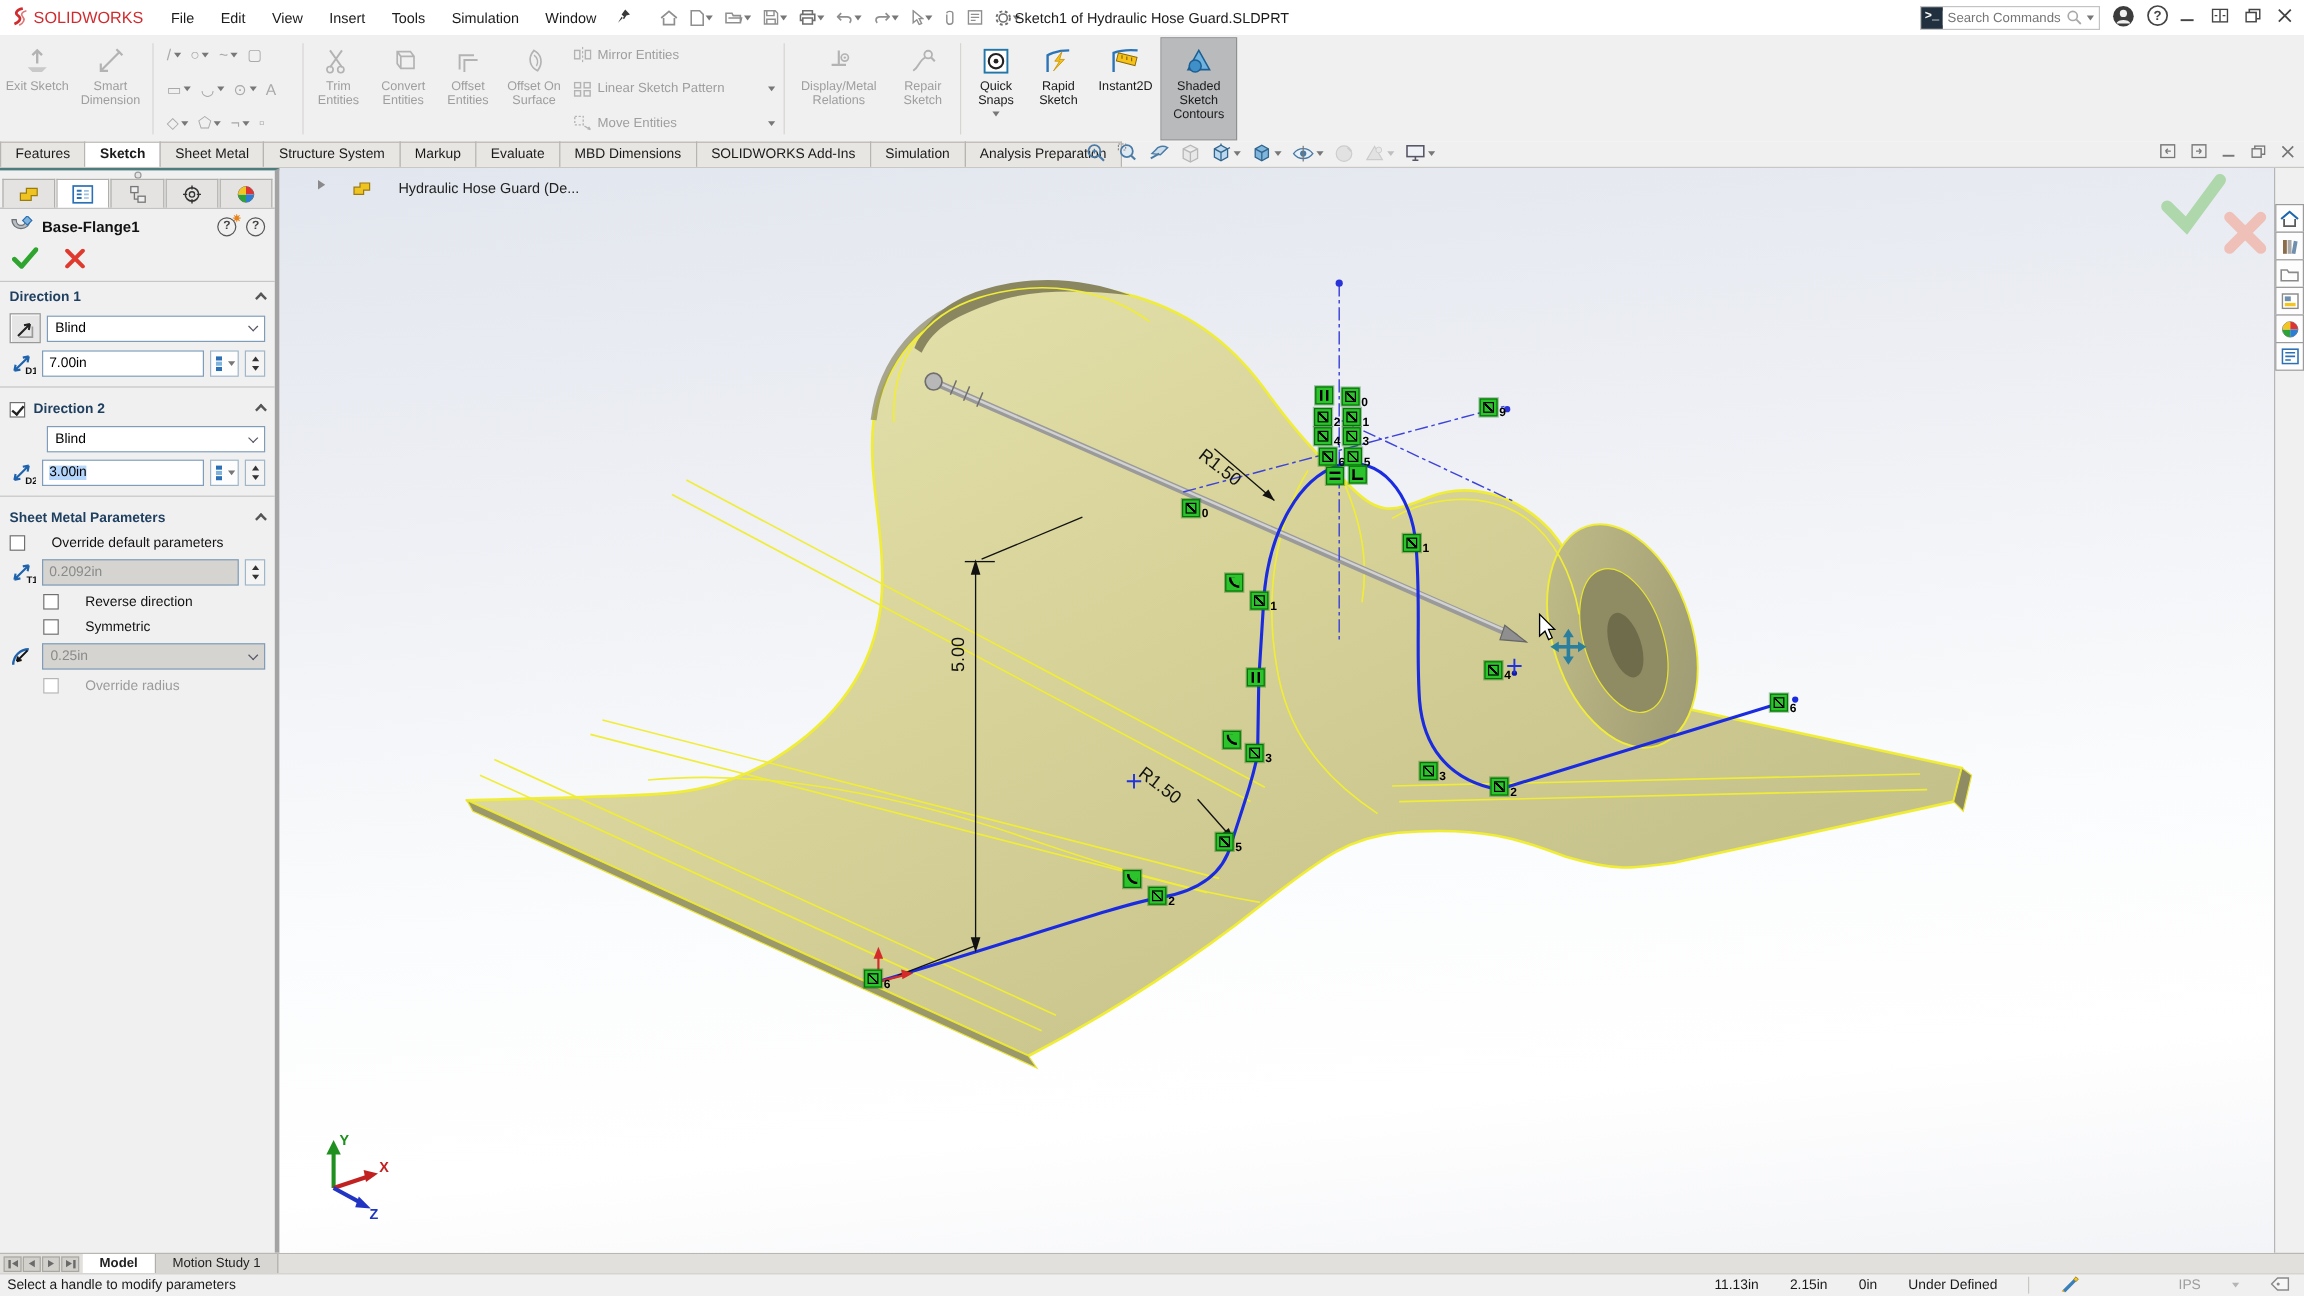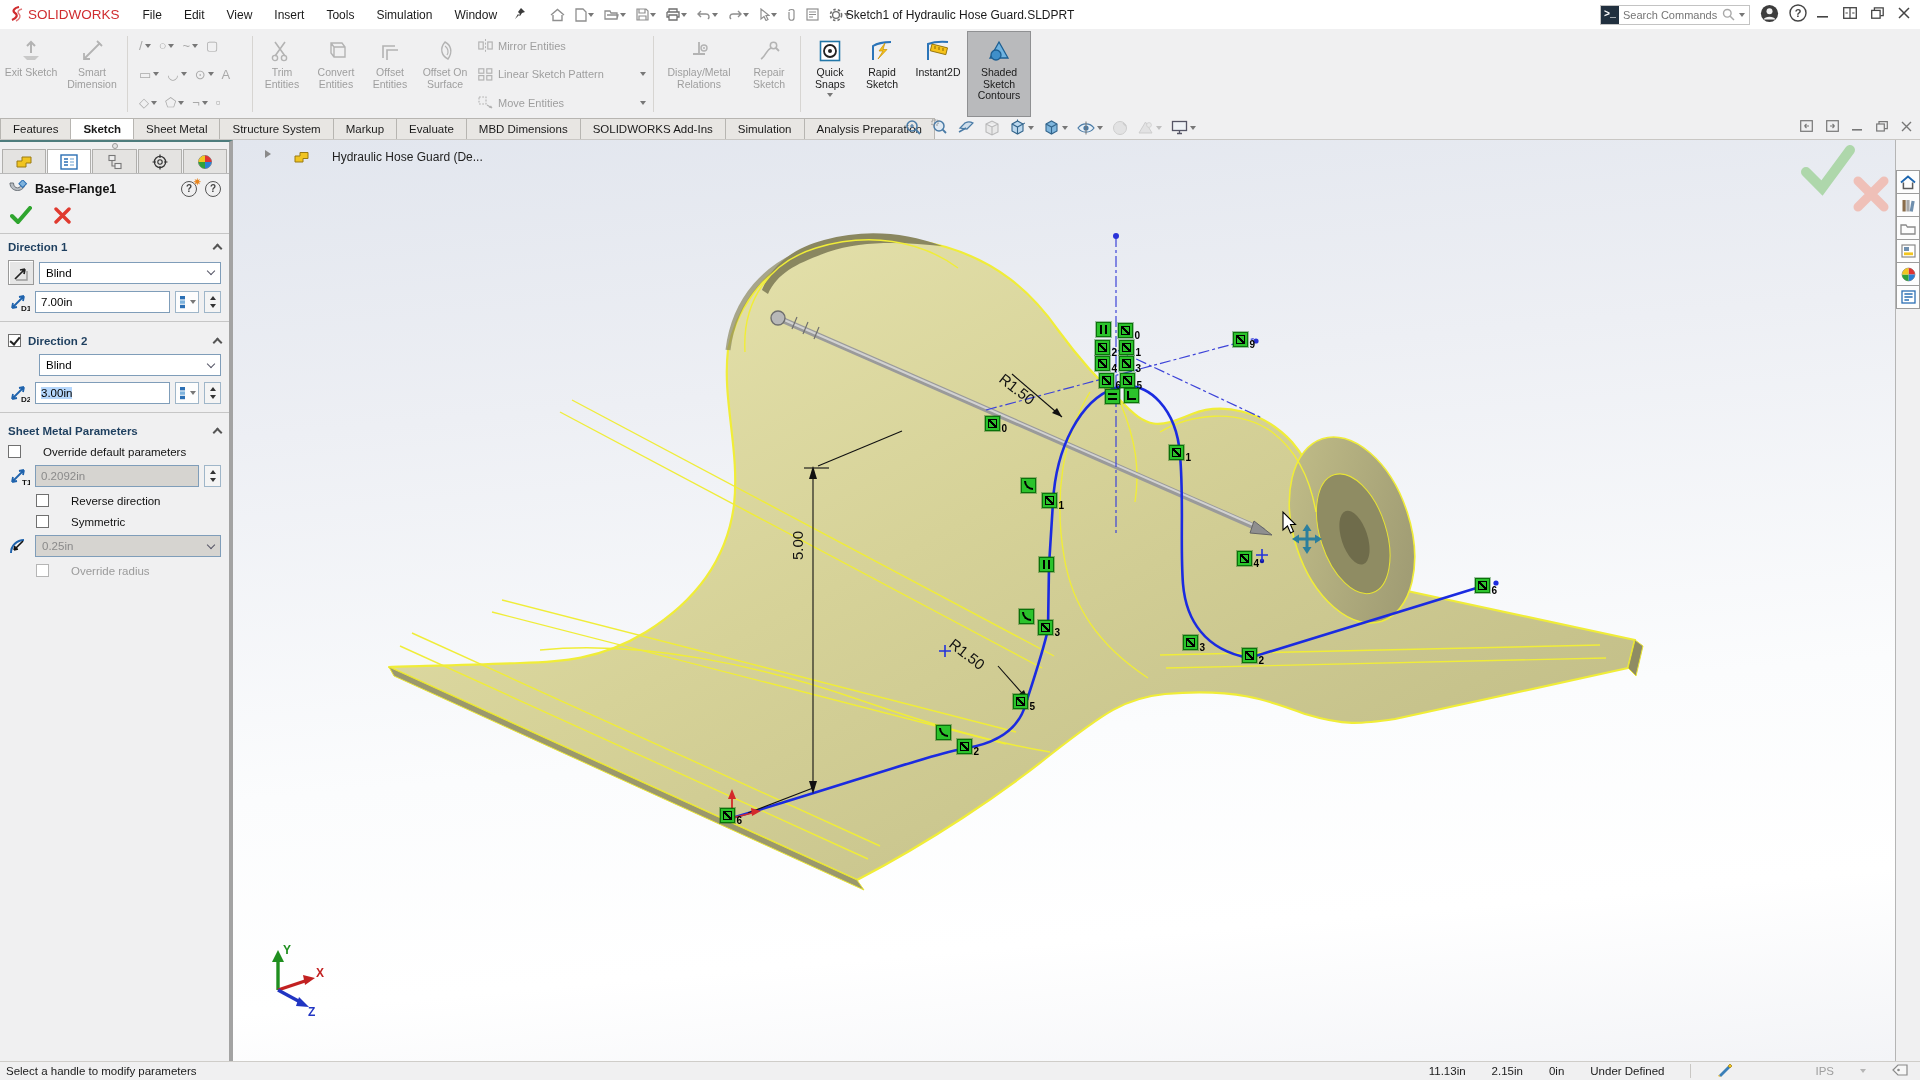--- a/index.html
+++ b/index.html
@@ -55,21 +55,21 @@
 .pm-split i{width:6px;height:6px;border:1px solid #9a9a9a;border-radius:50%;background:#e4e4e4}
 .pm-tabs{display:flex;height:25px;padding:0 2px;gap:1px;border-bottom:1px solid #b9b9b9}
 .pmtab{flex:1;display:flex;align-items:center;justify-content:center;background:#e4e3e1;border:1px solid #b0afac;border-bottom:none}
 .pmtab.active{background:#fff}
 .pm-header{display:flex;align-items:center;gap:6px;padding:6px 8px 4px 8px}
 .pm-header .fname{font-weight:bold;font-size:12.5px;color:#111}
 .pm-help{margin-left:auto;display:flex;gap:8px;align-items:center}
 .qm{width:16px;height:16px;border:1.4px solid #555;border-radius:50%;display:flex;align-items:center;justify-content:center;font:bold 10px "Liberation Sans",sans-serif;color:#444;position:relative}
 .qm .star{position:absolute;top:-5px;right:-5px;color:#e8831a;font-size:9px}
 .pm-okrow{display:flex;align-items:center;gap:22px;padding:5px 10px 7px 10px;border-bottom:1px solid #c6c6c6}
-.sect{display:flex;align-items:center;padding:7px 8px 4px 8px;font-weight:bold;color:#1e3f5f}
+.sect{display:flex;padding:7px 8px 4px 8px;font-weight:bold;color:#1e3f5f}
 .sect .chev{margin-left:auto;width:7px;height:7px;border-left:2px solid #555;border-top:2px solid #555;transform:rotate(45deg);margin-top:3px}
 .sect .cb{margin-right:7px}
 .cb{width:13px;height:13px;border:1px solid #707070;background:#fff;display:inline-flex;align-items:center;justify-content:center;flex:0 0 auto}
 .cb.checked::after{content:"";width:4px;height:8px;border-right:2px solid #222;border-bottom:2px solid #222;transform:rotate(40deg);margin-top:-2px}
 .cb.dis{border-color:#b5b5b5}
 .prow{display:flex;align-items:center;gap:5px;padding:3px 8px}
 .dirbtn{width:26px;height:25px;background:#e6e6e6;border:1px solid #999;box-shadow:inset 1px 1px 0 #fff;display:flex;align-items:center;justify-content:center}
 .sw-select{flex:1;height:22px;background:#fff;border:1px solid #7f9db9;display:flex;align-items:center;padding:0 6px;color:#000}
 .sw-select .chevd{margin-left:auto;width:6px;height:6px;border-left:1.6px solid #556;border-top:1.6px solid #556;transform:rotate(-135deg);margin-top:-3px}
 .sw-select.dis{background:#d6d4d0;color:#8a8a8a}
@@ -990,20 +990,44 @@
         </span>
       <span class="tpbtn">
           <svg width="15" height="14" viewBox="0 0 15 14">
             <rect x="1" y="1" width="13" height="12" stroke="#2b6fb4" fill="#fff" stroke-width="1.3"></rect>
             <path d="M3.4,4 L11.6,4 M3.4,7 L11.6,7 M3.4,10 L8,10" stroke="#2b6fb4" stroke-width="1.3"></path>
           </svg>
         </span>
     </div>
   </div>
 
+  <div class="doctabs">
+    <div class="navbtns">
+      <span class="nb">
+          <i class="bar-l"></i>
+          <i class="tri-l"></i>
+        </span>
+      <span class="nb">
+          <i class="tri-l"></i>
+        </span>
+      <span class="nb">
+          <i class="tri-r"></i>
+        </span>
+      <span class="nb">
+          <i class="tri-r"></i>
+          <i class="bar-l" style="margin:0 0 0 1px"></i>
+        </span>
+    </div>
+    <div class="dtab active">
+        <span>Model</span>
+      </div>
+    <div class="dtab">
+        <span>Motion Study 1</span>
+      </div>
+  </div>
 
   <div class="statusbar">
     <span class="sb-msg">Select a handle to modify parameters</span>
     <div class="sb-right">
       <span>11.13in</span>
       <span>2.15in</span>
       <span>0in</span>
       <span>Under Defined</span>
       <span class="sb-div"></span>
       <span><svg width="16" height="14" viewBox="0 0 16 14">

